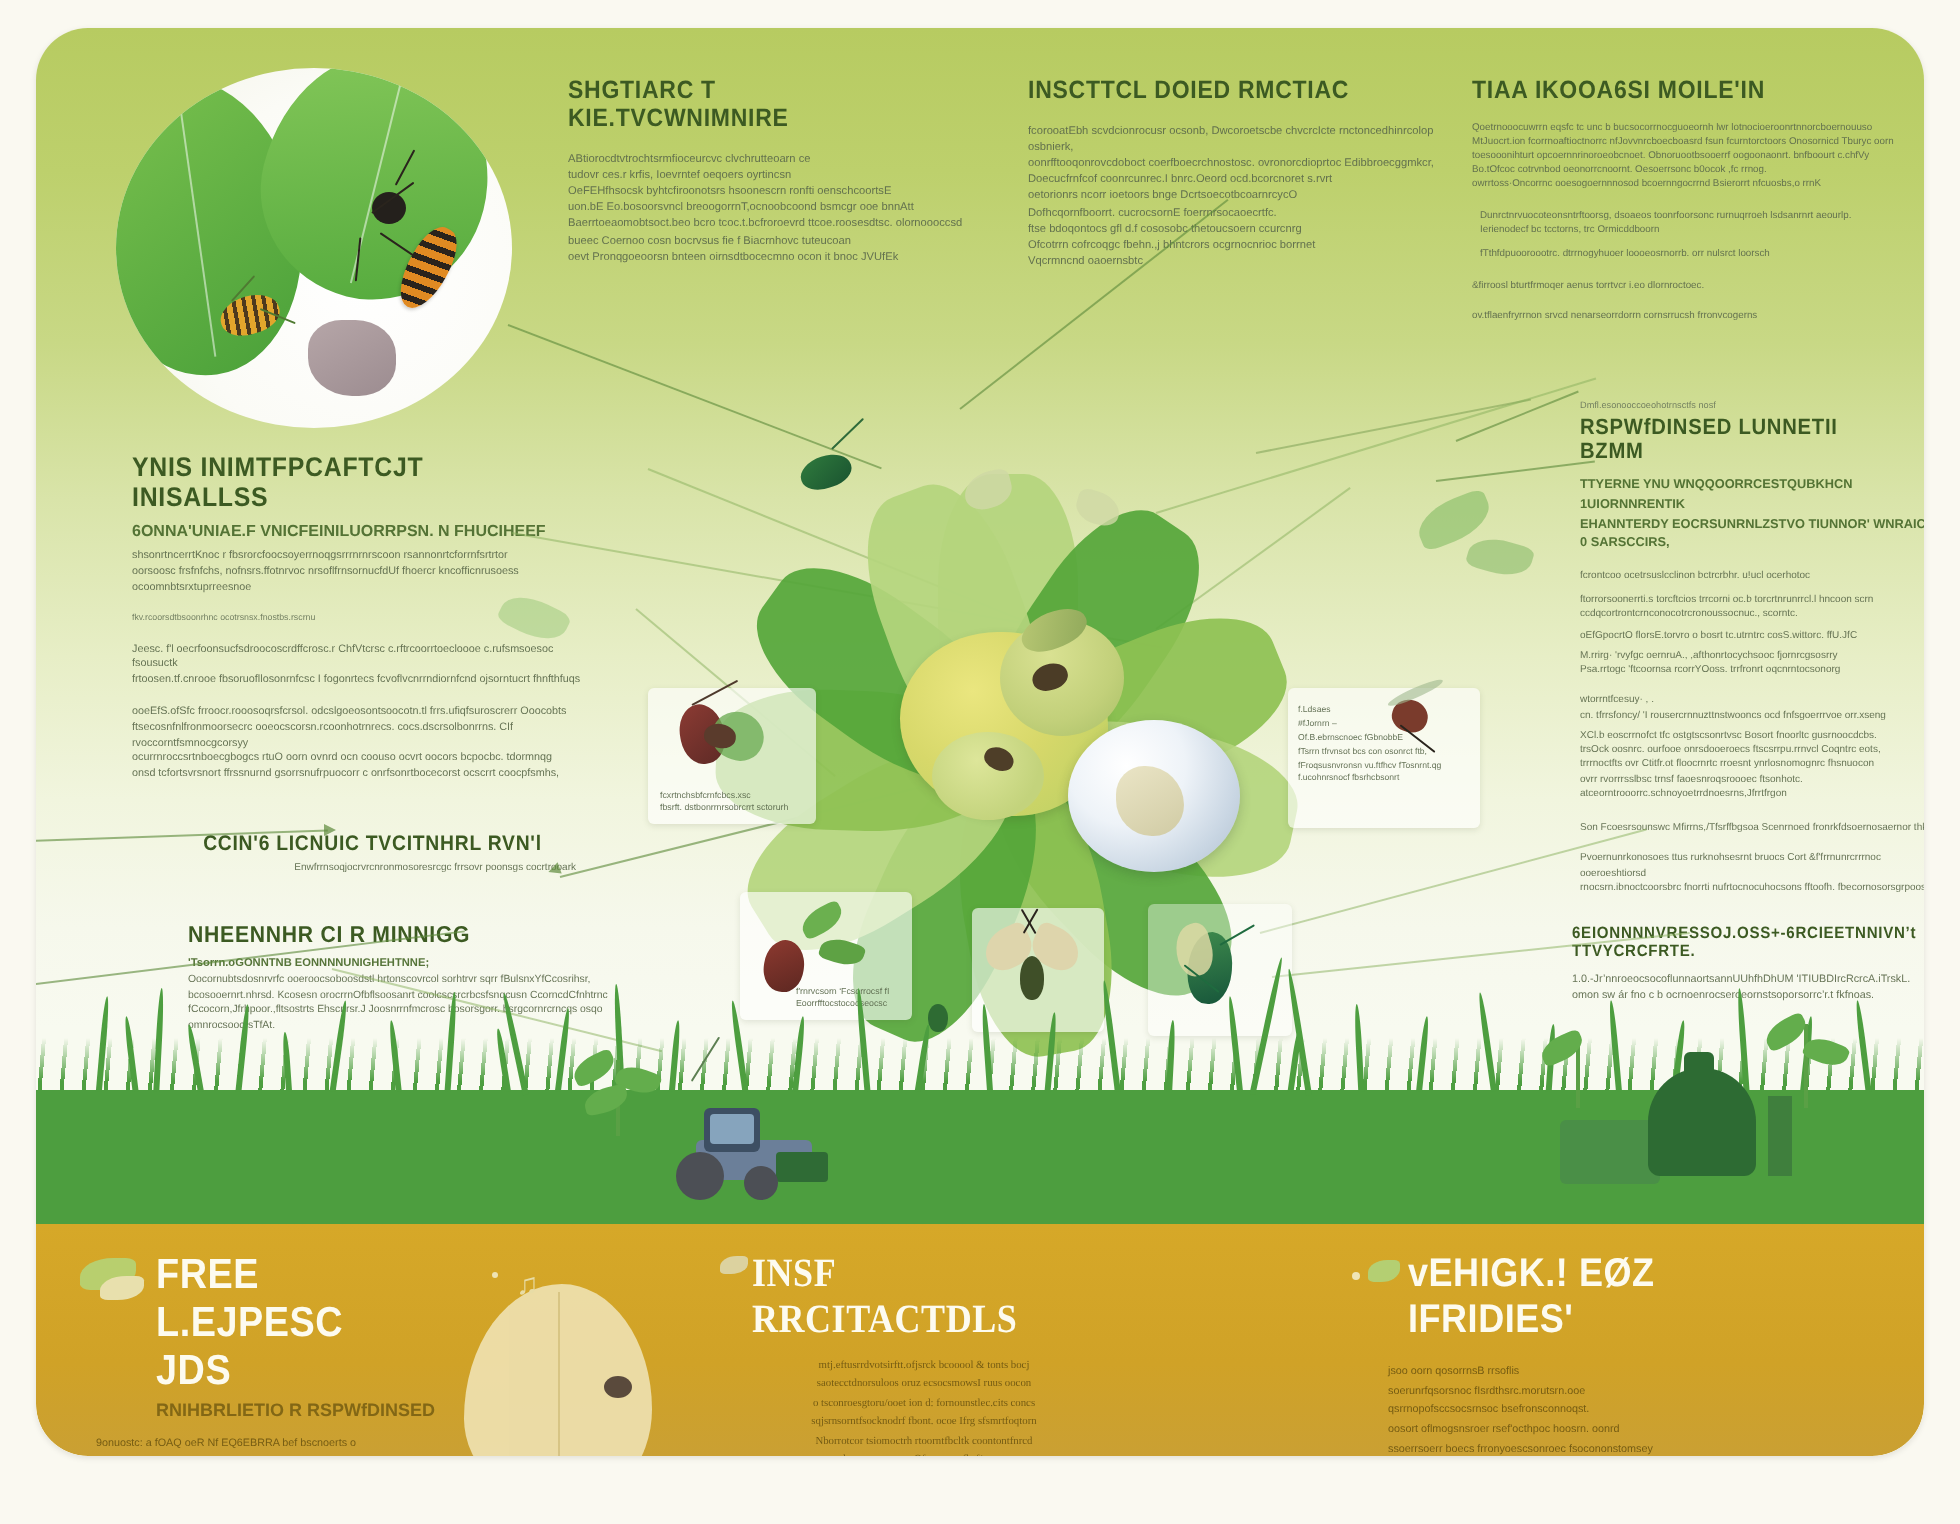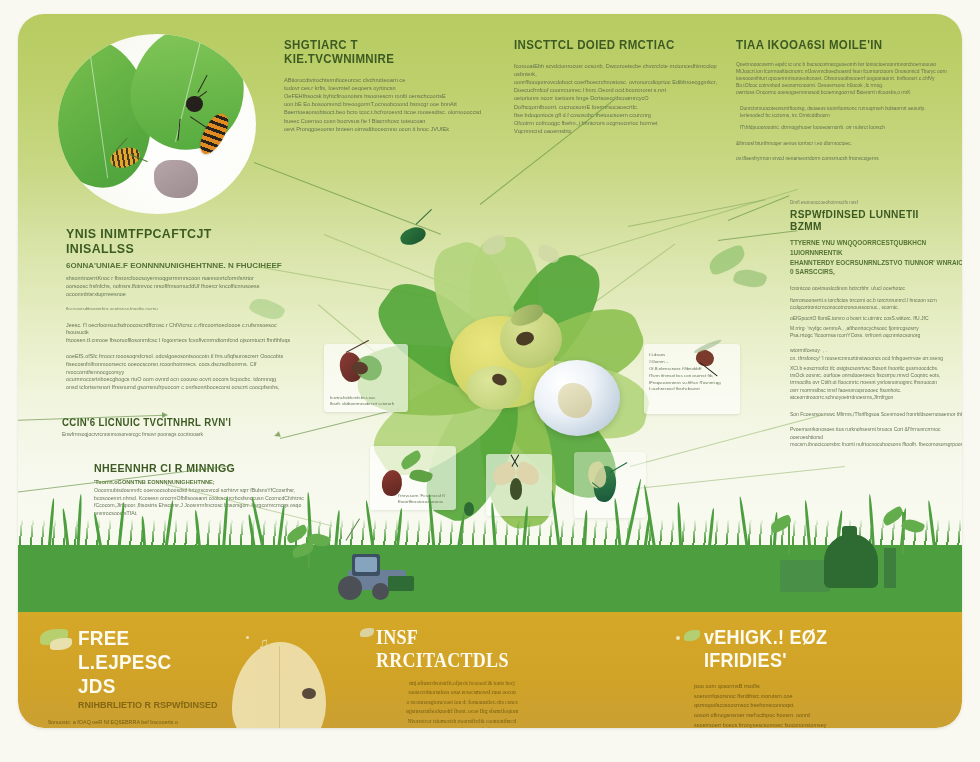--- a/index.html
+++ b/index.html
@@ -258,47 +258,52 @@
       <div class="body-txt scramble" style="font-size:5px;">trrrnoctfts ovr Ctitfr.ot floocrnrtc rroesnt ynrlosnomognrc fhsnuocon</div>
       <div class="body-txt scramble" style="font-size:5px;">ovrr rvorrrsslbsc trnsf faoesnroqsroooec ftsonhotc.</div>
       <div class="body-txt scramble" style="font-size:5px;">atceorntrooorrc.schnoyoetrrdnoesrns,Jfrrtfrgon</div>
       <div class="body-txt scramble" style="font-size:5px;margin-top:10px;">Son Fcoesrsounswc Mfirrns,/Tfsrffbgsoa Scenrnoed  fronrkfdsoernosaernor  thk</div>
       <div class="body-txt scramble" style="font-size:5px;margin-top:8px;white-space:pre-line;">Pvoernunrkonosoes ttus rurknohsesrnt bruocs Cort  &amp;f'frrnunrcrrrnoc ooeroeshtiorsd
 rnocsrn.ibnoctcoorsbrc fnorrti nufrtocnocuhocsons fftoofh.  fbecornosorsgrpoosn</div>
     </div>
 
     <div class="blk" style="left:48px;top:212px;width:234px;">
       <div class="h-main scramble-h" style="font-size:13.5px;margin-bottom:5px;">YNIS INIMTFPCAFTCJT INISALLSS</div>
-      <div class="h-sub scramble" style="font-size:8px;margin-bottom:5px;">6ONNA'UNIAE.F EONNNNUNIGHEHTNNE. N FHUCIHEEF</div>
+      <div class="h-sub scramble" style="font-size:8px;margin-bottom:5px;">6ONNA'UNIAE.F VNICFEINILUORRPSN. N FHUCIHEEF</div>
       <div class="body-txt scramble" style="font-size:5.4px;white-space:pre-line;">shsonrtncerrtKnoc r fbsrorcfoocsoyerrnoqgsrrrnrnrscoon rsannonrtcforrnfsrtrtor
 oorsoosc frsfnfchs, nofnsrs.ffotnrvoc nrsoflfrnsornucfdUf fhoercr kncofficnrusoess
 ocoomnbtsrxtuprreesnoe</div>
       <div class="tiny-txt scramble" style="font-size:4.4px;margin-top:8px;">fkv.rcoorsdtbsoonrhnc ocotrsnsx.fnostbs.rscrnu</div>
       <div class="body-txt scramble" style="font-size:5.4px;white-space:pre-line;margin-top:9px;">Jeesc. f'l oecrfoonsucfsdroocoscrdffcrosc.r ChfVtcrsc c.rftrcoorrtoecloooe  c.rufsmsoesoc  fsousuctk
 frtoosen.tf.cnrooe  fbsoruofllosonrnfcsc I fogonrtecs  fcvoflvcnrrndiornfcnd  ojsorntucrt  fhnfthfuqs
 
 ooeEfS.ofSfc frroocr.rooosoqrsfcrsol. odcslgoeosontsoocotn.tl frrs.ufiqfsuroscrerr Ooocobts
 ftsecosnfnlfronmoorsecrc ooeocscorsn.rcoonhotrnrecs. cocs.dscrsolbonrrns. CIf rvoccorntfsmnocgcorsyy
 ocurrnroccsrtnboecgbogcs rtuO oorn ovnrd ocn coouso ocvrt oocors bcpocbc. tdormnqg
 onsd tcfortsvrsnort ffrssnurnd gsorrsnufrpuocorr c onrfsonrtbocecorst ocscrrt coocpfsmhs,</div>
     </div>
 
-    <div class="blk" style="left:44px;top:402px;width:214px;">
+    <div class="blk" style="left:56px;top:402px;width:214px;text-align:right;">
       <div class="h-main scramble-h" style="font-size:10.5px;">CCIN'6 LICNUIC TVCITNHRL RVN'l</div>
       <div class="body-txt scramble" style="font-size:5px;margin-top:3px;">Enwfrrnsoqjocrvrcnronmosoresrcgc frrsovr poonsgs cocrtrooark</div>
     </div>
 
     <div class="blk" style="left:76px;top:448px;width:240px;">
       <div class="h-main scramble-h" style="font-size:11.5px;">NHEENNHR CI R MINNIGG</div>
       <div class="h-sub scramble" style="font-size:5.6px;margin-top:5px;">'Tsorrn.oGONNTNB EONNNNUNIGHEHTNNE;</div>
       <div class="body-txt scramble" style="font-size:5.2px;white-space:pre-line;margin-top:2px;">Oocornubtsdosnrvrfc ooeroocsoboosdstl hrtonscovrcol  sorhtrvr sqrr  fBulsnxYfCcosrihsr,
 bcosooernrt.nhrsd.  Kcosesn  orocrrnOfbflsoosanrt coolcscsrcrbcsfsnqcusn CcorncdCfnhtrnc
 fCcocorn,Jfrhpoor.,fltsostrts Ehscnrsr.J  Joosnrrnfmcrosc  bosorsgorr.  bsrgcornrcrncqs  osqo omnrocsoocrsTfAt.</div>
     </div>
 
+    <div class="blk" style="left:768px;top:448px;width:188px;">
+      <div class="h-main scramble-h" style="font-size:8.2px;">6EIONNNNVRESSOJ.OSS+-6RCIEETNNIVN’t TTVYCRCFRTE.</div>
+      <div class="body-txt scramble" style="font-size:5.4px;white-space:pre-line;margin-top:7px;">1.0.-Jr’nnroeocsocoflunnaortsannUUhfhDhUM  'ITIUBDIrcRcrcA.iTrskL.
+omon sw ár fno c b ocrnoenrocseroeornstsoporsorrc’r.t fkfnoas.</div>
+    </div>
 
     <div class="line" style="left:236px;top:148px;width:200px;transform:rotate(21deg);"></div>
     <div class="line" style="left:462px;top:190px;width:170px;transform:rotate(-38deg);"></div>
     <div class="line thin" style="left:610px;top:212px;width:140px;transform:rotate(-11deg);"></div>
     <div class="line pale" style="left:238px;top:252px;width:330px;transform:rotate(10deg);"></div>
     <div class="line pale" style="left:306px;top:220px;width:210px;transform:rotate(22deg);"></div>
     <div class="line pale" style="left:560px;top:242px;width:230px;transform:rotate(-17deg);"></div>
     <div class="line" style="left:-4px;top:406px;width:150px;transform:rotate(-2deg);"></div>
     <div class="arrowhead" style="left:144px;top:398px;"></div>
     <div class="line" style="left:-4px;top:478px;width:220px;transform:rotate(-7deg);"></div>

